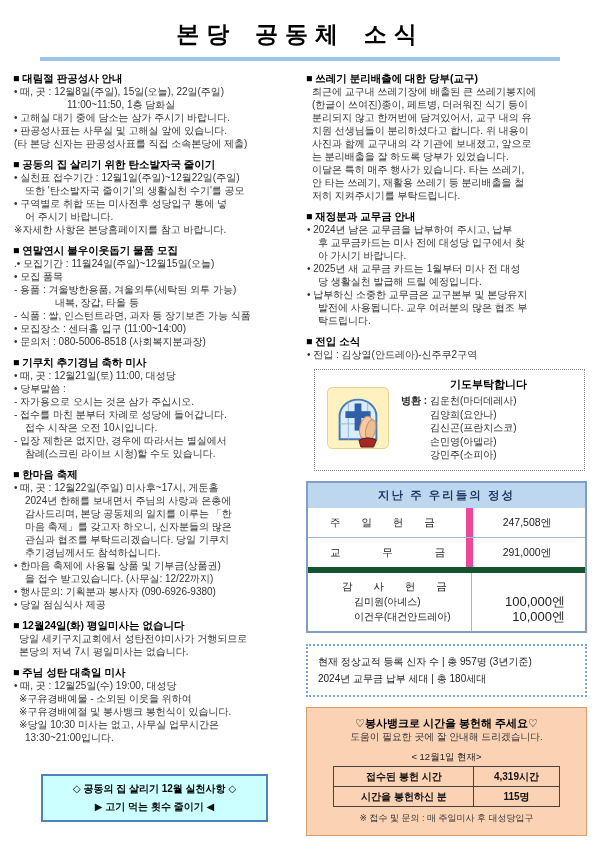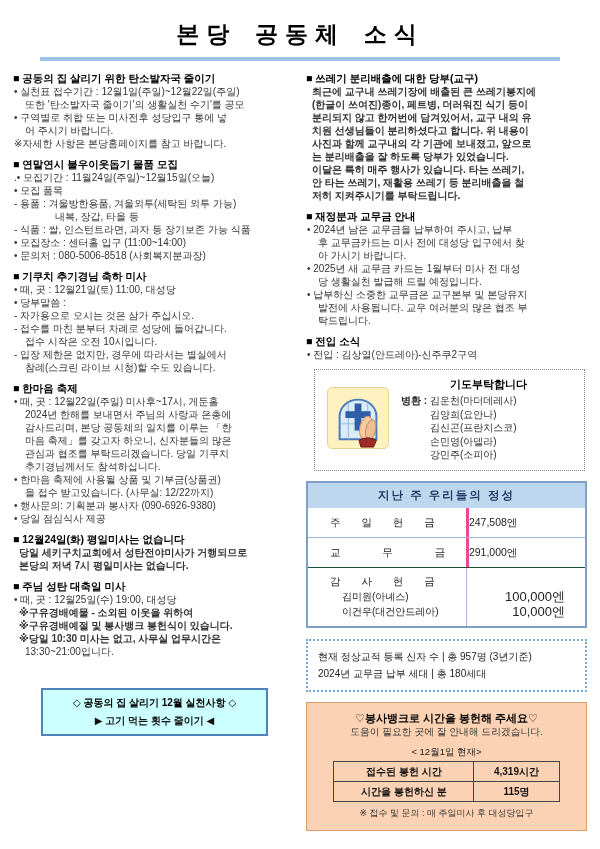--- a/index.html
+++ b/index.html
@@ -16,21 +16,21 @@
     text-align:center; letter-spacing:7px; word-spacing:6px;
     margin-top:12px; line-height:30px;
   }
   .rule { height:4px; background:#9DC3E6; margin:7px 30px 11px; }
   .cols { display:flex; gap:12px; padding:0 3px; }
   .col { flex:1; min-width:0; overflow:hidden; font-size:10px; line-height:13px; }
   .sec { margin-bottom:8px; }
   .sec h3 { font-size:10.5px; line-height:13px; font-weight:bold; color:#000; white-space:nowrap; }
   .ln { white-space:nowrap; color:#333; }
   .i0 { padding-left:1px; }
-  .is { padding-left:6px;font-weight:bold; }
+  .is { padding-left:6px; }
   .i1 { padding-left:12px; }
   .i2 { padding-left:42px; }
   .i3 { padding-left:54px; }
 
   
   .practice-box {
     margin:30px 26px 0 28px; border:2px solid #4F81BD; background:#CCFFFF;
     text-align:center; padding:6px 2px 7px;
   }
   .practice-box .b1 { font-weight:bold; font-size:10px; color:#000; white-space:nowrap; }
@@ -49,22 +49,22 @@
   .prayer-names div { font-size:10px; line-height:13.5px; white-space:nowrap; }
 
   
   .otable { border:2px solid #7F9FC6; margin-top:0; background:#fff; }
   .otable .ohead {
     background:#BDD7EE; color:#1F3864; font-weight:bold; font-size:11.5px;
     text-align:center; padding:6px 0; letter-spacing:2px; white-space:nowrap;
   }
   .orow { display:grid; grid-template-columns:57% 43%; border-top:1px solid #9DB9D9; }
   .ocell-l { padding:8px 0 8px 22px; font-size:10.5px; color:#222; white-space:pre; word-spacing:18px; }
-  .ocell-r { border-left:3px solid #ec4899; text-align:left; padding:8px 20px 8px 0; font-size:10.5px; color:#222; white-space:nowrap; }
-  .othanks { display:grid; grid-template-columns:57% 43%; border-top:1px solid #14532d; }
+  .ocell-r { border-left:7px solid #ec4899; text-align:center; padding:8px 20px 8px 16px; font-size:10.5px; color:#222; white-space:nowrap; }
+  .othanks { display:grid; grid-template-columns:57% 43%; border-top:6px solid #14532d;padding-left:12px; }
   .othanks .tl { padding:6px 0 7px 22px; }
   .othanks .tl .tlabel { font-size:10.5px; white-space:pre; word-spacing:18px; line-height:15px; color:#222; }
   .othanks .tl .tname { font-size:10px; line-height:15px; padding-left:12px; white-space:nowrap; color:#222; }
   .othanks .tr { border-left:1px solid #9DB9D9; padding:6px 20px 7px 0; text-align:right; }
   .othanks .tr .tspace { height:15px; }
   .othanks .tr .tval { font-size:13px; line-height:15px; white-space:nowrap; color:#222; }
 
   
   .stats-box {
     margin:11px 0 0; border:2px dotted #74A9D8; padding:7px 10px 8px;
@@ -92,20 +92,28 @@
 
 <div class="page">
 
   <div class="title">본당 공동체 소식</div>
   <div class="rule"></div>
 
   <div class="cols">
 
     <div class="col">
 
+      <div class="sec">
+        <h3>■ 대림절 판공성사 안내</h3>
+        <div class="ln i0">• 때, 곳 : 12월8일(주일), 15일(오늘), 22일(주일)</div>
+        <div class="ln i3">11:00~11:50, 1층 담화실</div>
+        <div class="ln i0">• 고해실 대기 중에 담소는 삼가 주시기 바랍니다.</div>
+        <div class="ln i0">• 판공성사표는 사무실 및 고해실 앞에 있습니다.</div>
+        <div class="ln i0">(타 본당 신자는 판공성사표를 직접 소속본당에 제출)</div>
+      </div>
 
       <div class="sec">
         <h3>■ 공동의 집 살리기 위한 탄소발자국 줄이기</h3>
         <div class="ln i0">• 실천표 접수기간 : 12월1일(주일)~12월22일(주일)</div>
         <div class="ln i1">또한 '탄소발자국 줄이기'의 생활실천 수기'를 공모</div>
         <div class="ln i0">• 구역별로 취합 또는 미사전후 성당입구 통에 넣</div>
         <div class="ln i1">어 주시기 바랍니다.</div>
         <div class="ln i0">※자세한 사항은 본당홈페이지를 참고 바랍니다.</div>
       </div>
 

